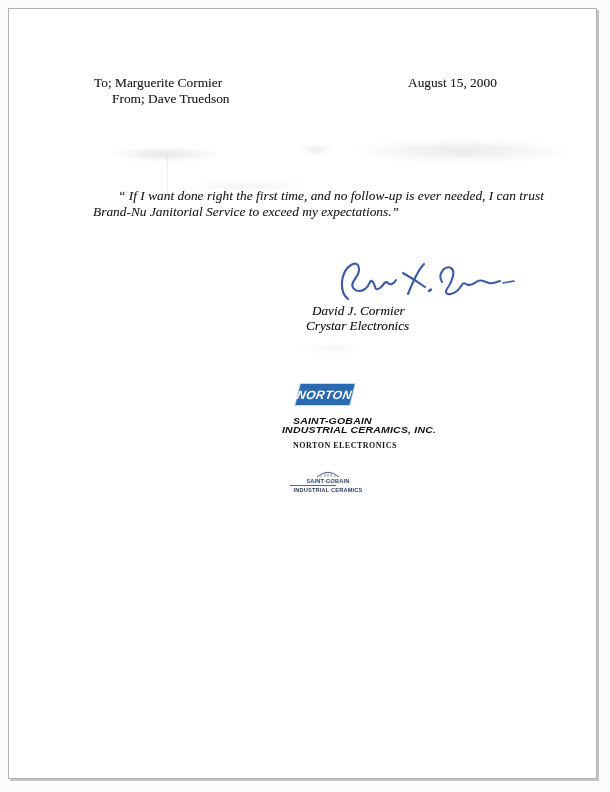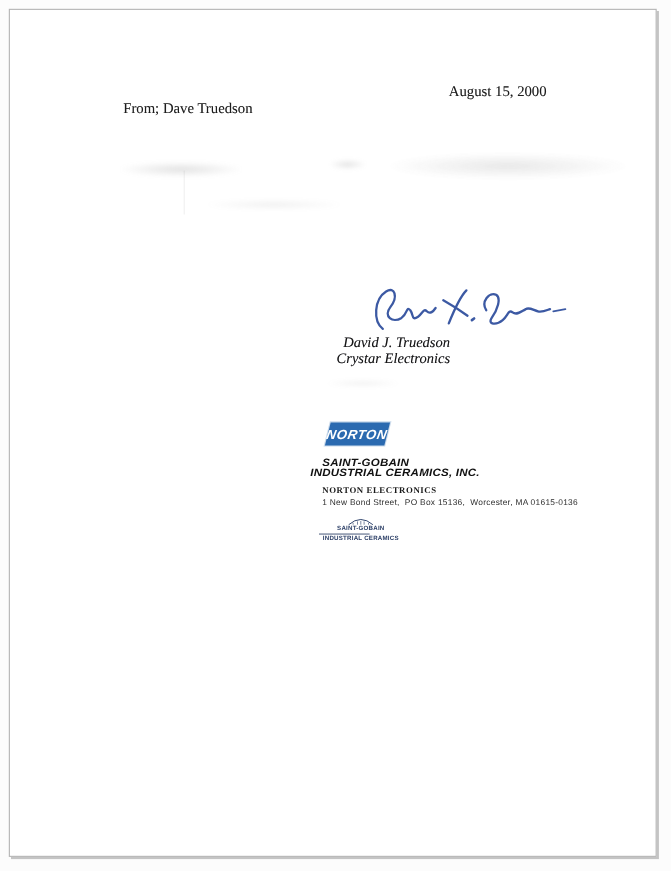--- a/index.html
+++ b/index.html
@@ -67,54 +67,58 @@
   .smudge{
     background:radial-gradient(ellipse at center, rgba(125,125,125,0.22), rgba(125,125,125,0) 70%);
     filter:blur(2px);border-radius:50%;
   }
 </style>
 </head>
 <body>
 
 <div class="page">
 
+  <div class="abs letter-text" style="left:85px;top:66px;">To; Marguerite Cormier</div>
   <div class="abs letter-text" style="left:83px;top:82px;margin-left:20px;">From; Dave Truedson</div>
   <div class="abs letter-text" style="left:399px;top:66px;">August 15, 2000</div>
 
   <div class="abs smudge" style="left:98px;top:138px;width:115px;height:14px;"></div>
   <div class="abs smudge" style="left:290px;top:136px;width:34px;height:9px;"></div>
   <div class="abs smudge" style="left:340px;top:130px;width:225px;height:24px;opacity:0.8;"></div>
   <div class="abs smudge" style="left:175px;top:172px;width:130px;height:10px;opacity:0.5;"></div>
   <div class="abs smudge" style="left:286px;top:336px;width:70px;height:7px;opacity:0.5;"></div>
   <div class="abs" style="left:158px;top:146px;width:1px;height:40px;background:rgba(130,130,130,0.12);"></div>
 
+  <div class="abs letter-text quote" style="left:84px;top:179px;">
+    <span class="q1">“ If I want done right the first time, and no follow-up is ever needed, I can trust</span>
+    <span class="q2">Brand-Nu Janitorial Service to exceed my expectations.”</span>
+  </div>
 
   <svg class="abs" style="left:323px;top:246px;" width="185" height="54" viewBox="0 0 185 54">
     <g fill="none" stroke="#2c4c9c" stroke-width="2.1" stroke-linecap="round" stroke-linejoin="round" opacity="0.92">
       <path d="M16,44 C7,37 8,17 19,10 C27,5 30,15 23,24 C16,33 25,39 33,34 C39,30 37,23 41,27 C44,31 42,37 48,33 C52,30 53,25 56,28 C59,31 62,28 64,25"></path>
       <path d="M76,39 C80,29 86,15 92,9"></path>
       <path d="M71,18 C78,22 86,27 93,32"></path>
       <path d="M97,36 l2,-1.5" stroke-width="2.4"></path>
       <path d="M110,27 C105,19 113,10 119,13 C124,16 120,27 115,34 C111,40 119,41 125,36 C130,32 130,26 134,29 C138,32 142,28 146,26 C149,24 153,27 157,28 C161,29 165,27 168,26"></path>
       <path d="M171,28 l11,-2" stroke-width="1.6"></path>
     </g>
   </svg>
 
-  <div class="abs sigline" style="left:303px;top:294px;">David J. Truedson</div>
+  <div class="abs sigline" style="left:303px;top:294px;">David J. Cormier</div>
   <div class="abs sigline" style="left:297px;top:309px;">Crystar Electronics</div>
 
   <div class="abs norton-logo">
     <span>NORTON</span>
   </div>
 
   <div class="abs sg-line" style="left:284px;top:406px;">SAINT-GOBAIN</div>
   <div class="abs sg-line" style="left:273px;top:415px;">INDUSTRIAL CERAMICS, INC.</div>
 
   <div class="abs division" style="left:284px;top:432px;">NORTON ELECTRONICS</div>
-  <div class="abs address" style="left:284px;top:443px;">1 New Bond Street,  PO Box 15136,  Worcester, MA 01615-0136</div>
 
   <div class="abs stamp">
     <svg class="bridge" width="26" height="7" viewBox="0 0 26 7">
       <path d="M2,6 Q13,-3.5 24,6" fill="none" stroke="#32466e" stroke-width="0.9"></path>
       <path d="M6,4.4 v1.6 M10,3 v3 M13,2.6 v3.4 M16,3 v3 M20,4.4 v1.6" fill="none" stroke="#32466e" stroke-width="0.6"></path>
     </svg>
     <div class="stamp-line">SAINT-GOBAIN</div>
     <div class="stamp-rule"></div>
     <div class="stamp-line">INDUSTRIAL CERAMICS</div>
   </div>

